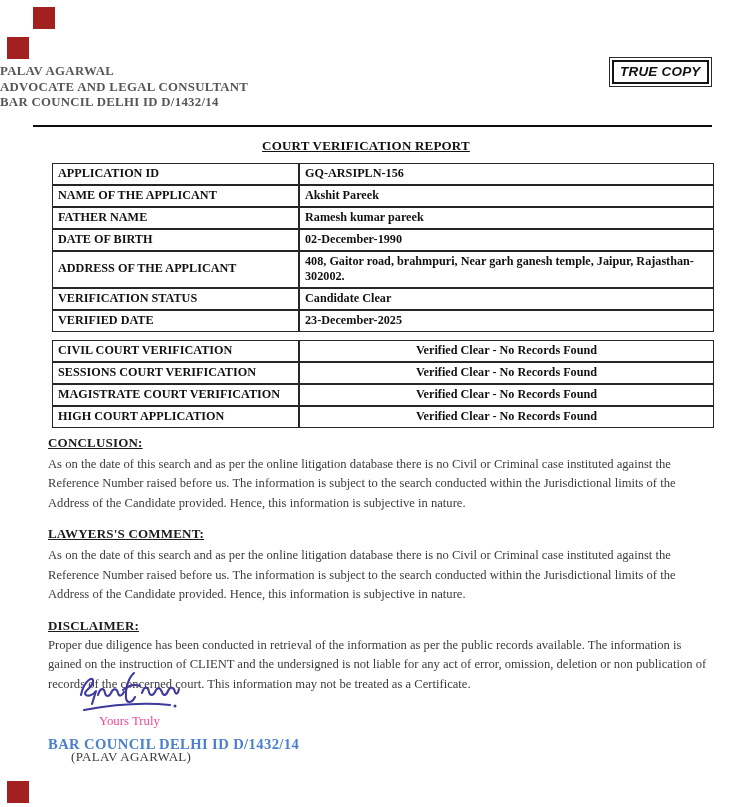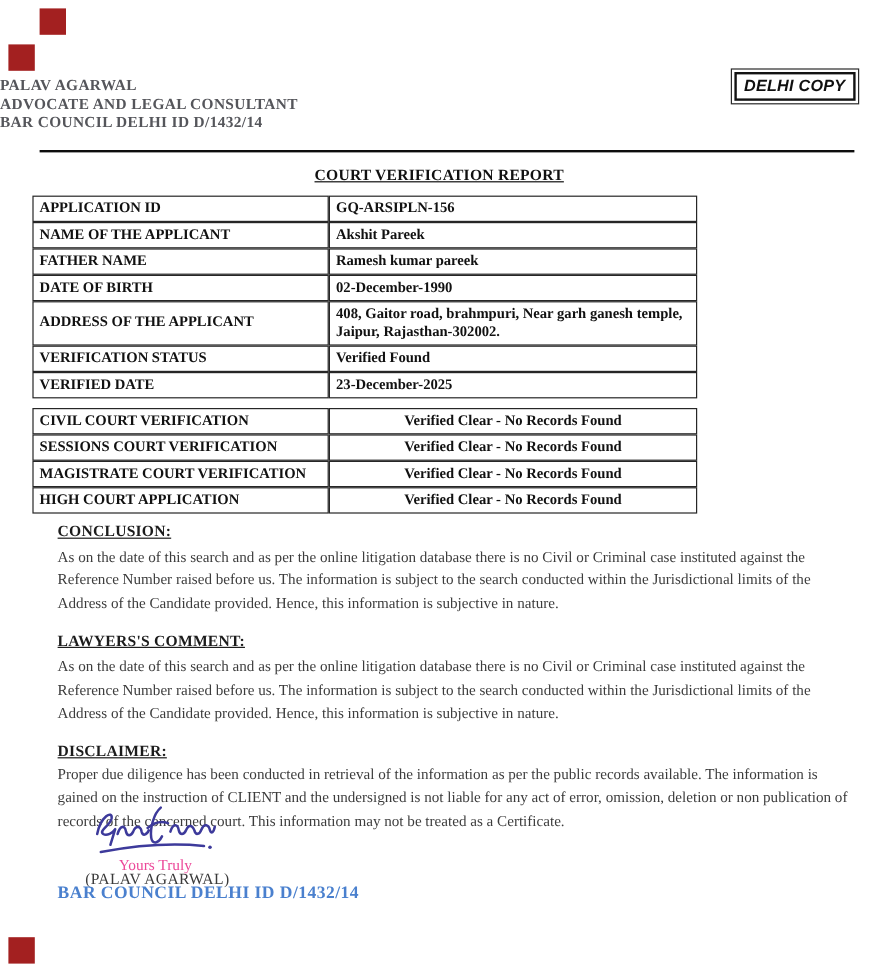--- a/index.html
+++ b/index.html
@@ -64,22 +64,22 @@
     font-size: 13px;
     letter-spacing: 0.2px;
     color: #111;
   }
   .report-title span { text-decoration: underline; text-align: right; }
 
   
   table.vt {
     border-collapse: separate;
     border-spacing: 0;
-    margin-left: 27px;
-    width: 554px;
+    margin-left: 52px;
+    width: 662px;
     table-layout: fixed;
   }
   table.vt.main { margin-top: 9px; }
   table.vt.summary { margin-top: 8px; }
   table.vt td, table.vt th {
     border: 1px solid #262626;
     font-weight: bold;
     font-size: 12.2px;
     color: #111;
     padding: 2px 5px 3px 5px;
@@ -117,21 +117,21 @@
     font-size: 12.8px;
     color: #ec4899;
   }
   .signature {
     position: absolute;
     left: 74px; top: 668px;
     width: 122px; height: 50px;
   }
   .signatory {
     position: absolute;
-    left: 71px; top: 725px;
+    left: 71px; top: 749px;
     font-size: 13px;
     color: #3a3a3a;
     letter-spacing: 0.3px;
   }
   .bar-line {
     position: absolute;
     left: 48px; top: 736px;
     font-weight: bold;
     font-size: 14.6px;
     letter-spacing: 0.4px;
@@ -140,21 +140,21 @@
 </style>
 </head>
 <body>
 
 <div class="page">
 
   <div class="red-sq a"></div>
   <div class="red-sq b"></div>
   <div class="red-sq c"></div>
 
-  <div class="stamp">DELHI COPY</div>
+  <div class="stamp">TRUE COPY</div>
 
   <div class="letterhead">
     <div>PALAV AGARWAL</div>
     <div>ADVOCATE AND LEGAL CONSULTANT</div>
     <div>BAR COUNCIL DELHI ID D/1432/14</div>
   </div>
 
   <hr class="rule">
 
   <div class="report-title">
@@ -182,21 +182,21 @@
       <tr>
         <td>DATE OF BIRTH</td>
         <td>02-December-1990</td>
       </tr>
       <tr>
         <td class="addr">ADDRESS OF THE APPLICANT</td>
         <td class="addr">408, Gaitor road, brahmpuri, Near garh ganesh temple, Jaipur, Rajasthan-302002.</td>
       </tr>
       <tr>
         <td>VERIFICATION STATUS</td>
-        <td>Verified Found</td>
+        <td>Candidate Clear</td>
       </tr>
       <tr>
         <td>VERIFIED DATE</td>
         <td>23-December-2025</td>
       </tr>
     </tbody>
   </table>
 
   <table class="vt summary">
     <colgroup>

